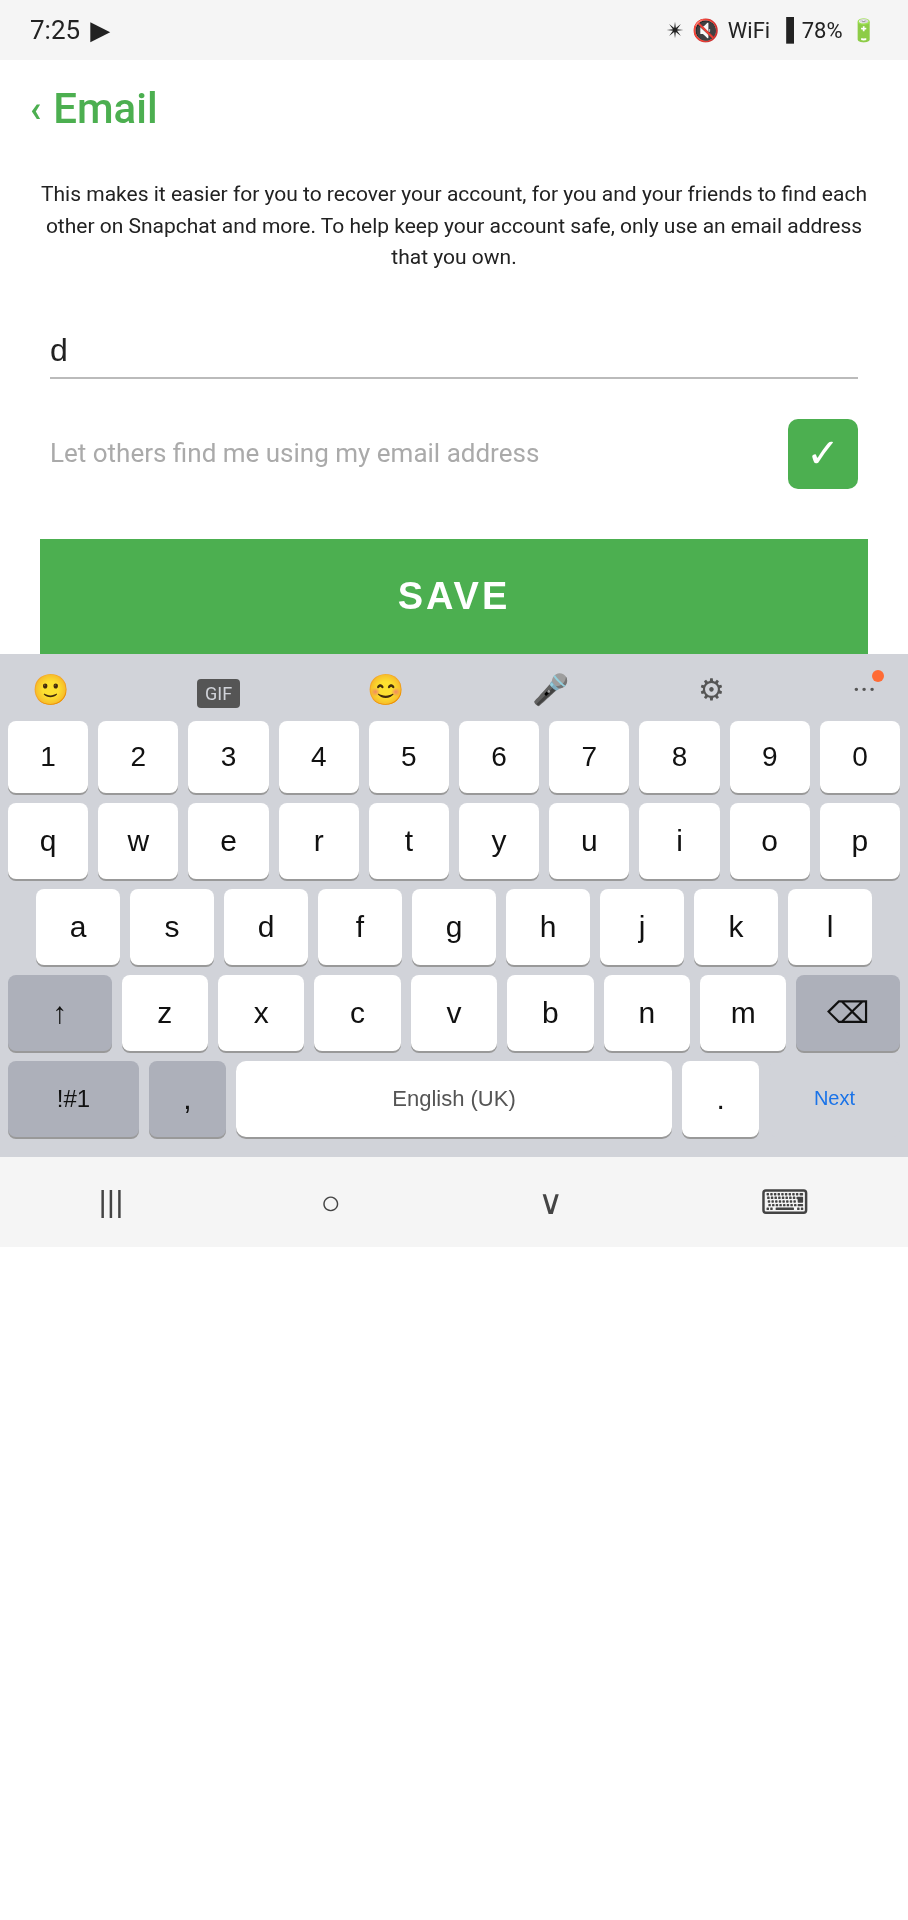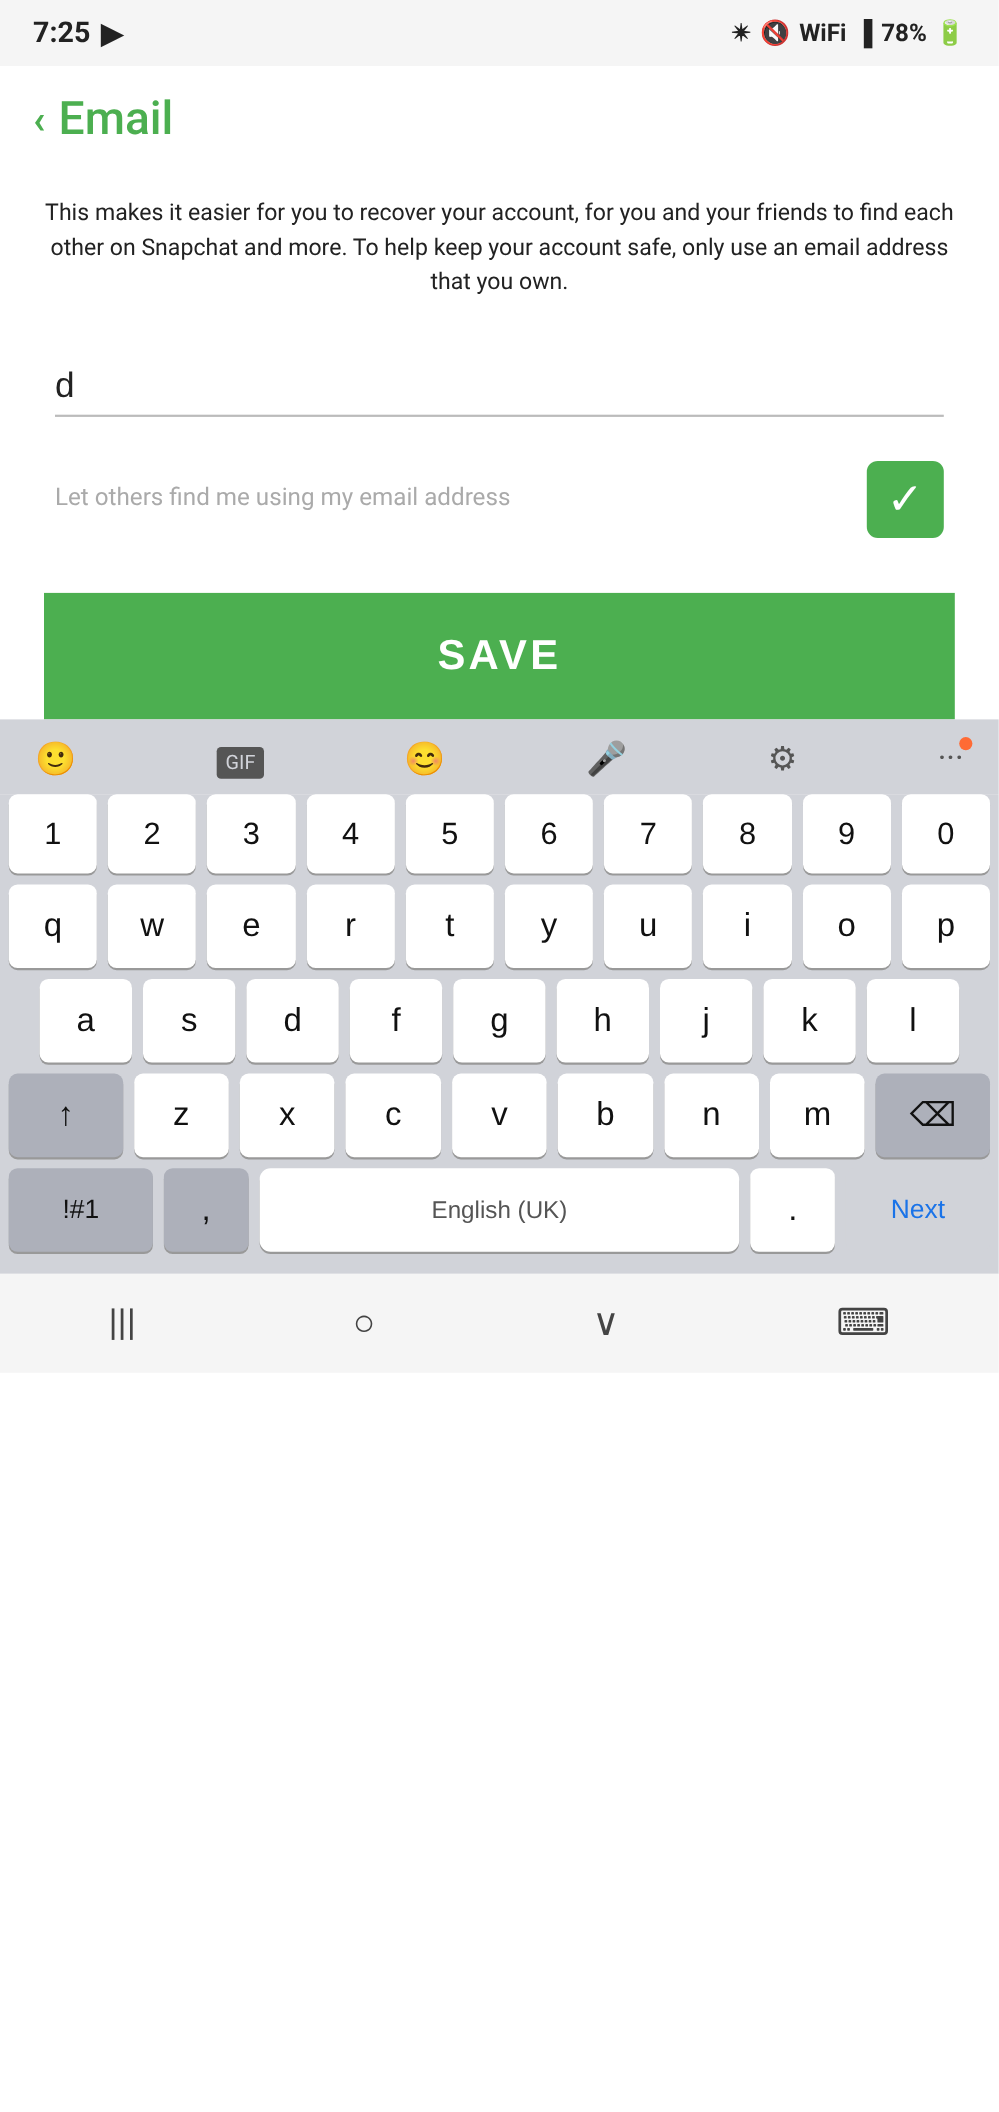--- a/index.html
+++ b/index.html
@@ -14,21 +14,21 @@
 
     
     .status-bar {
       background: #f5f5f5;
       height: 60px;
       display: flex;
       align-items: center;
       justify-content: space-between;
       padding: 0 30px;
       font-size: 26px;
-      font-weight: 700;
+      font-weight: 400;
       color: #222;
     }
     .status-bar-left { display: flex; align-items: center; gap: 10px; }
     .status-bar-right { display: flex; align-items: center; gap: 8px; font-size: 22px; }
 
     
     .header {
       background: #fff;
       padding: 24px 30px 16px 30px;
       display: flex;
@@ -80,21 +80,21 @@
 
     
     .checkbox-row {
       display: flex;
       align-items: center;
       justify-content: space-between;
       padding: 0 10px;
       margin-bottom: 0;
     }
     .checkbox-label {
-      font-size: 22px;
+      font-size: 26px;
       color: #aaa;
       max-width: 580px;
       line-height: 1.4;
     }
     .checkbox-container {
       width: 70px;
       height: 70px;
       background: #4CAF50;
       border-radius: 10px;
       display: flex;
@@ -193,21 +193,21 @@
     .key.space-key {
       font-size: 22px;
       color: #555;
       flex: 4;
       border-radius: 10px;
     }
 
     .key.next-key {
       background: #d1d3d9;
       color: #1a73e8;
-      font-size: 24px;
+      font-size: 20px;
       font-weight: 500;
       box-shadow: none;
       flex: 1.2;
     }
 
     .key.dot-key {
       flex: 0.7;
     }
 
     .key.backspace-key {

